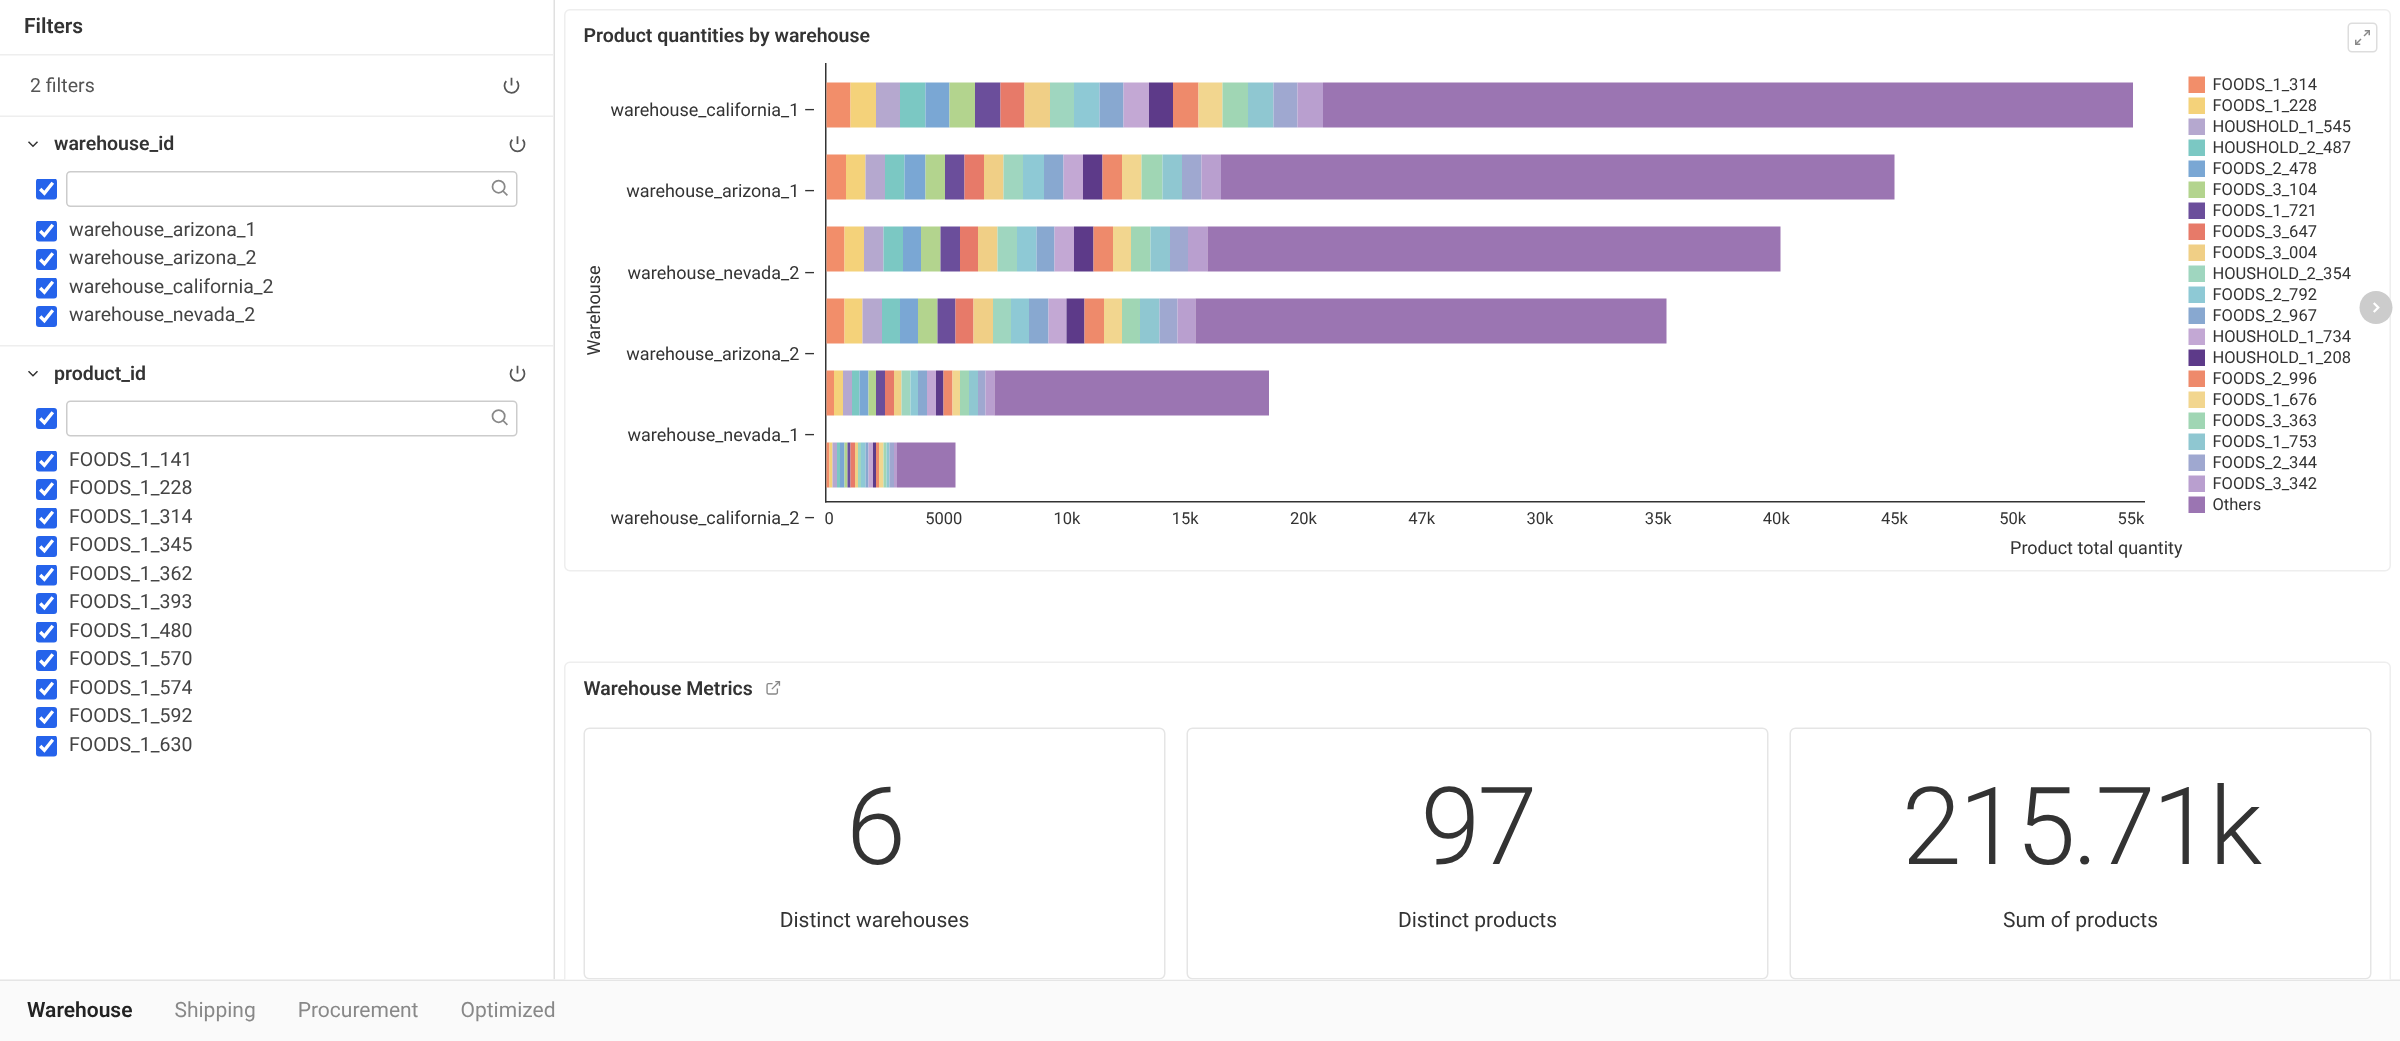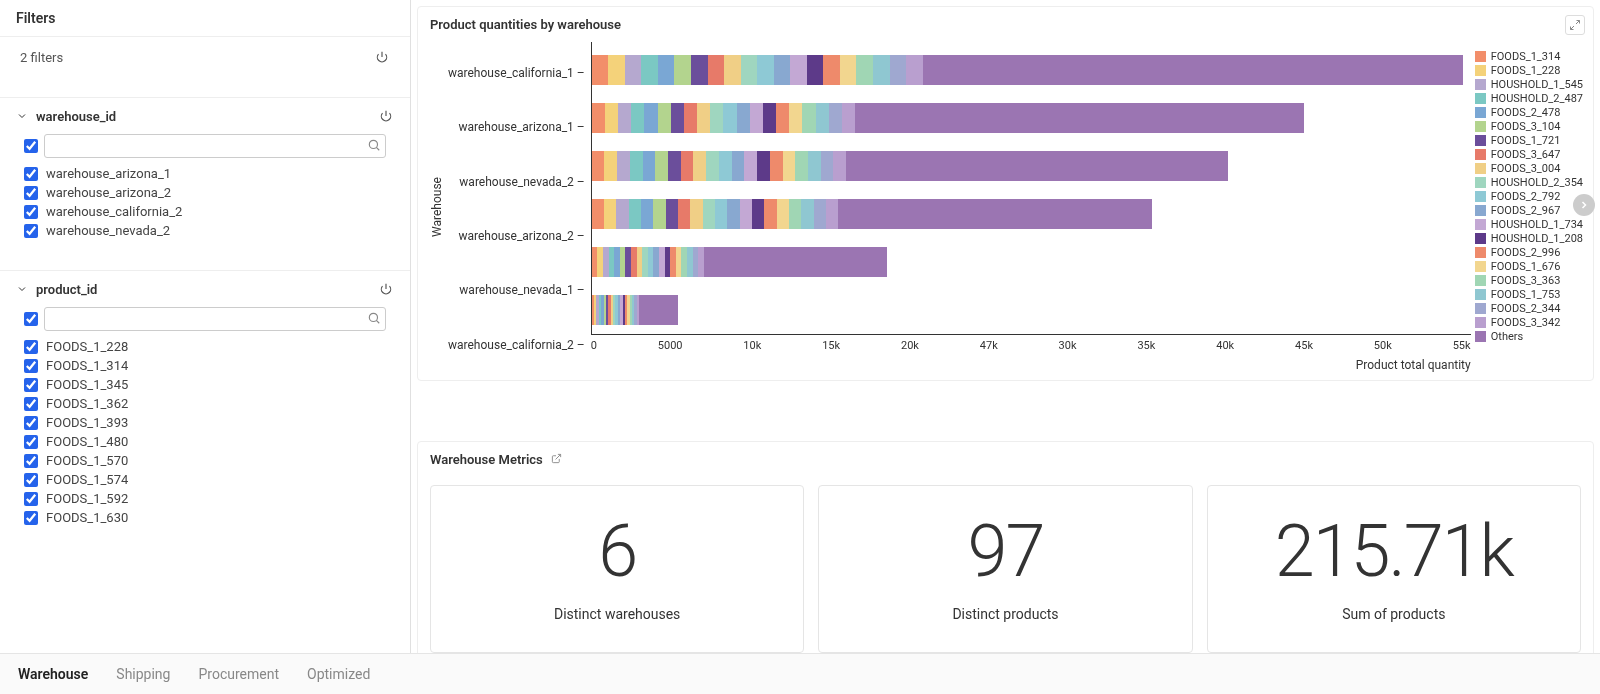--- a/index.html
+++ b/index.html
@@ -1,25 +1,25 @@
 <!DOCTYPE html>
 <html><head>
 <meta charset="utf-8">
 <style>
 * { box-sizing: border-box; margin: 0; padding: 0; }
 body { font-family: -apple-system, BlinkMacSystemFont, "Segoe UI", Roboto, sans-serif; font-size: 13px; color: #333; background: #fff; }
 .app { display: flex; flex-direction: column; height: 694px; width: 1600px; }
 .main { display: flex; flex: 1; overflow: hidden; }
-.sidebar { width: 411px; border-right: 1px solid #e0e0e0; display: flex; flex-direction: column; overflow: hidden; }
+.sidebar { width: 370px; border-right: 1px solid #e0e0e0; display: flex; flex-direction: column; overflow: hidden; }
 .sb-head { display: flex; align-items: center; justify-content: space-between; padding: 10px 16px; border-bottom: 1px solid #eee; }
 .sb-head .title { font-weight: 600; font-size: 14px; }
 .sb-sub { font-size: 13px; padding: 12px 20px; color: #555; display: flex; justify-content: space-between; align-items: center; }
 .pwr { width: 16px; height: 16px; display: inline-flex; align-items: center; justify-content: center; cursor: pointer; }
 .pwr svg { width: 14px; height: 14px; stroke: #555; fill: none; stroke-width: 2; }
-.facet { border-top: 1px solid #eee; margin-top: 20px; }
+.facet { border-top: 1px solid #eee; }
 .facet-head { display: flex; align-items: center; padding: 10px 16px; font-weight: 600; gap: 8px; }
 .facet-head .spacer { flex: 1; }
 .chev { width: 12px; height: 12px; }
 .search-row { display: flex; align-items: center; padding: 0 24px 6px 24px; gap: 6px; }
 .cb { width: 14px; height: 14px; accent-color: #2563eb; flex-shrink: 0; }
 .search-box { flex: 1; position: relative; }
 .search-box input { width: 100%; height: 24px; border: 1px solid #ccc; border-radius: 3px; padding: 2px 24px 2px 6px; font-size: 12px; }
 .search-box .sicon { position: absolute; right: 5px; top: 4px; width: 14px; height: 14px; color: #888; }
 .items { padding: 0 24px 10px; }
 .items.scroll { max-height: 210px; overflow-y: auto; }
@@ -138,20 +138,24 @@
           <input type="checkbox" class="cb" checked="" style="">
           <div class="search-box">
             <input type="text" placeholder="" style="">
             <svg class="sicon" viewBox="0 0 24 24" fill="none" stroke="currentColor" stroke-width="2">
                 <circle cx="11" cy="11" r="7"></circle>
                 <line x1="21" y1="21" x2="16" y2="16"></line>
               </svg>
           </div>
         </div>
         <div class="items scroll" id="facet1-items">
+            <div class="item">
+              <input type="checkbox" class="cb" checked="" style="">
+              <span>FOODS_1_141</span>
+            </div>
             <div class="item">
               <input type="checkbox" class="cb" checked="" style="">
               <span>FOODS_1_228</span>
             </div>
             <div class="item">
               <input type="checkbox" class="cb" checked="" style="">
               <span>FOODS_1_314</span>
             </div>
             <div class="item">
               <input type="checkbox" class="cb" checked="" style="">

